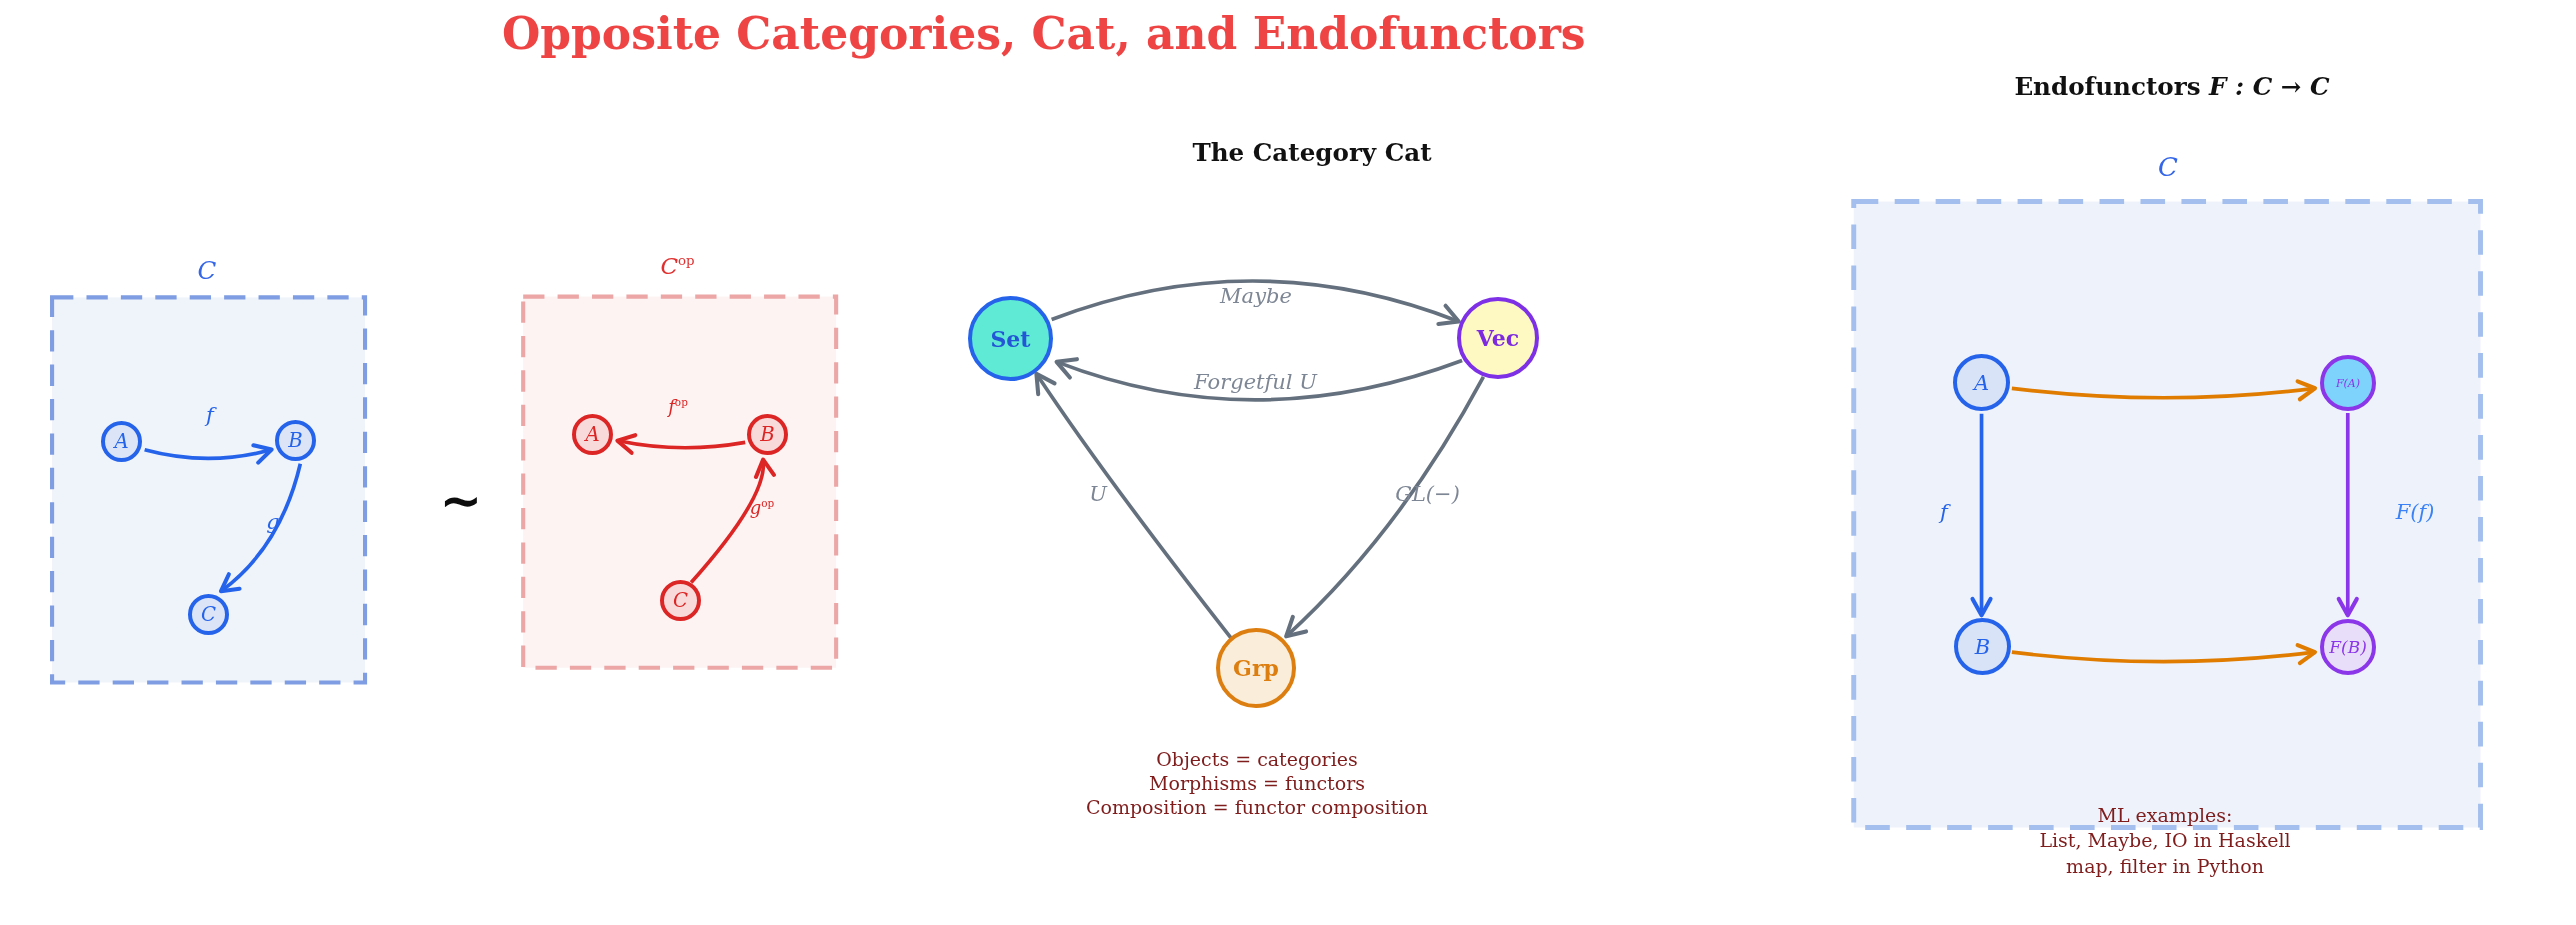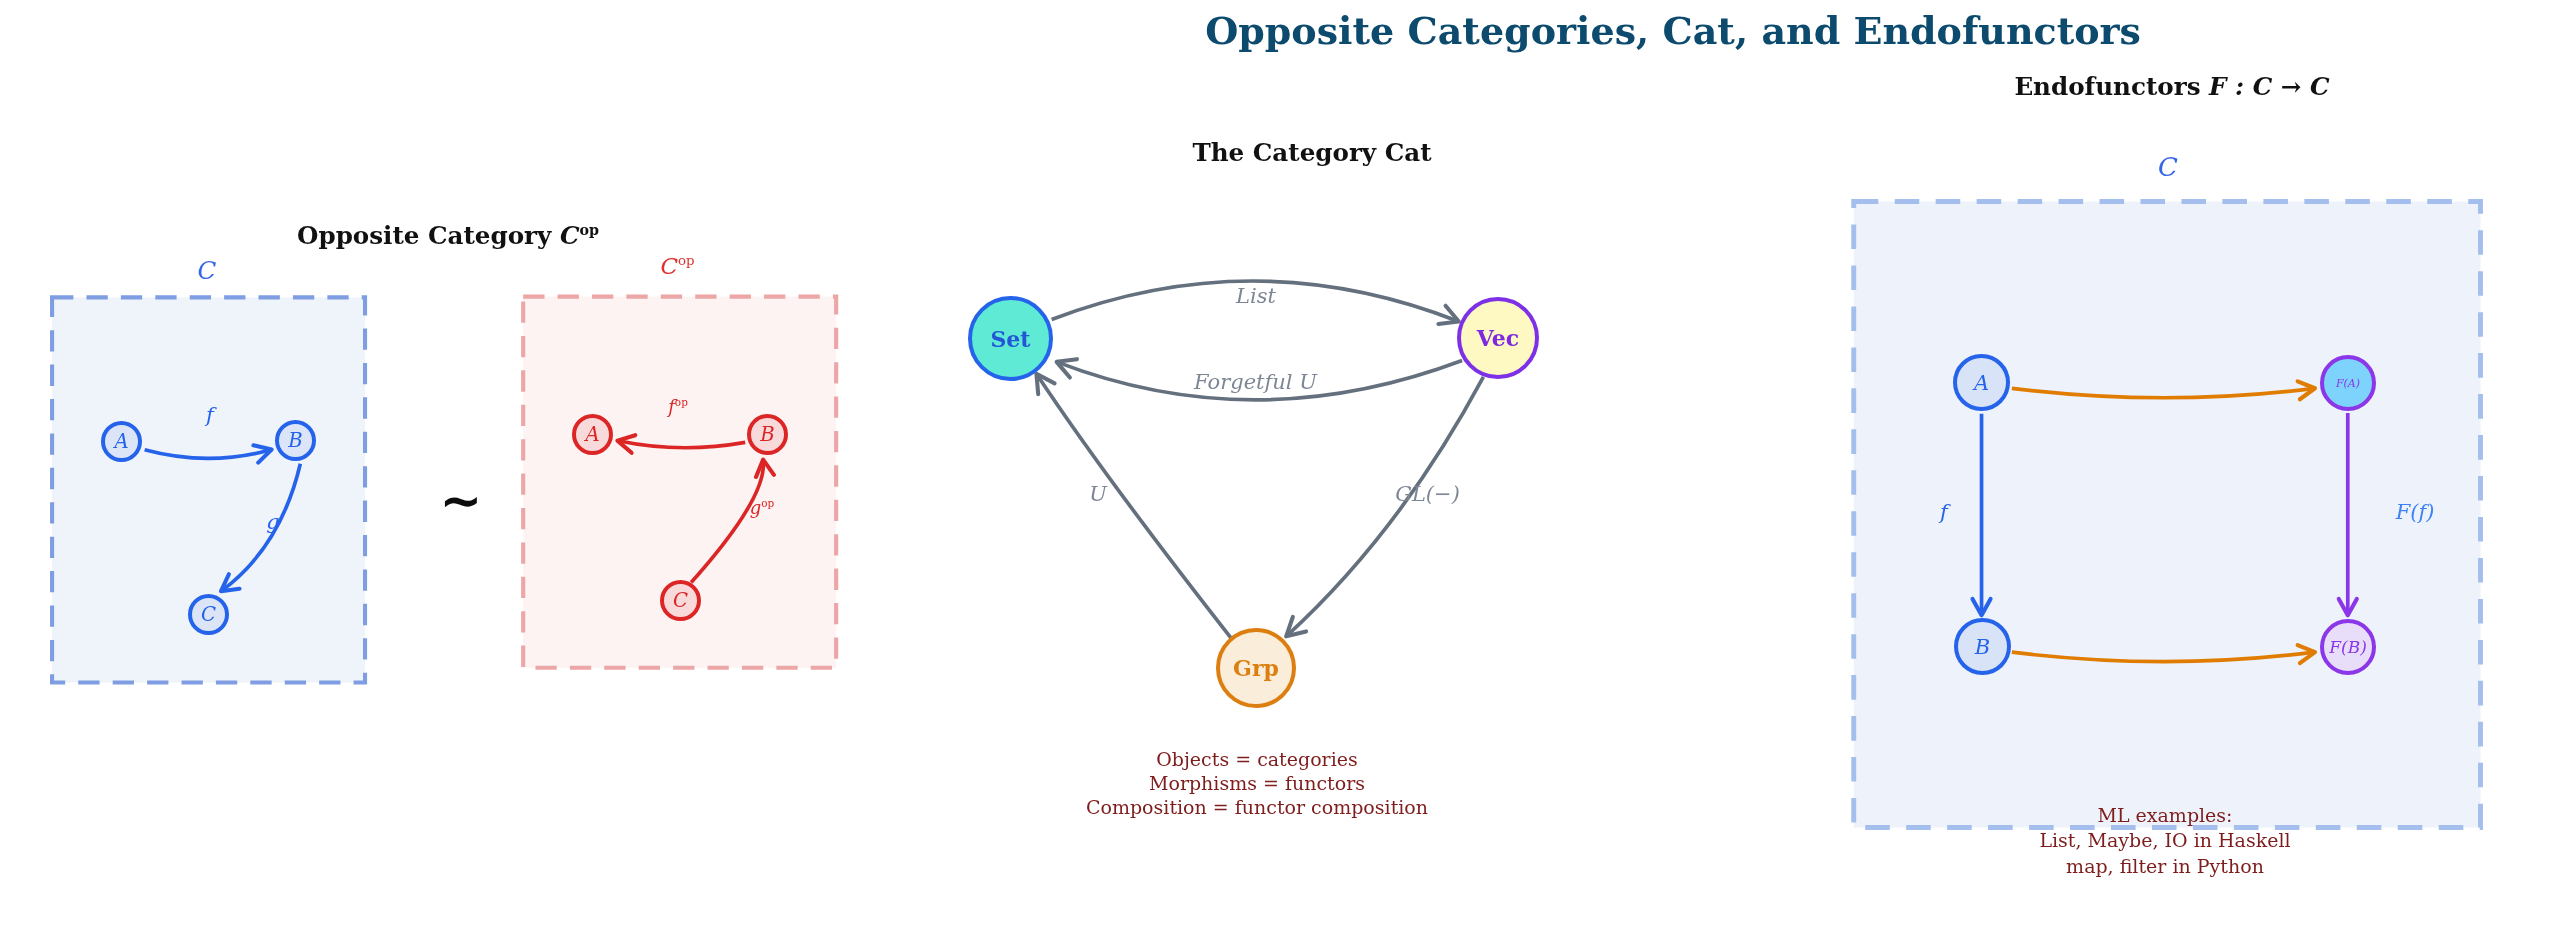--- a/index.html
+++ b/index.html
@@ -3,22 +3,22 @@
 <meta charset="utf-8">
 <style>
   html,body { margin:0; padding:0; background:#ffffff; }
   .canvas {
     position:relative; width:2576px; height:925px; background:#ffffff;
     font-family:"DejaVu Serif","Liberation Serif",serif; overflow:hidden;
   }
   .abs { position:absolute; }
   .ctr { text-align:center; }
   .title {
-    left:502px; top:8.2px; width:1639px; text-align:right;
-    font-size:38px; font-weight:bold; color:#0c4a6e; z-index:5;
+    left:502px; top:8.2px; width:1639px; text-align:left;
+    font-size:44px; font-weight:bold; color:#ef4444; z-index:5;
   }
   .panel-heading { font-size:24.6px; font-weight:bold; color:#111; z-index:5; }
   .panel-heading .math { font-weight:bold; font-style:italic; }
   sup.op { font-size:0.58em; font-style:normal; vertical-align:super; letter-spacing:0; }
   .math-label { font-style:italic; z-index:6; }
   svg.layer { position:absolute; left:0; top:0; z-index:1; }
   .node {
     position:absolute; border-radius:50%; display:flex; align-items:center; justify-content:center;
     box-sizing:border-box; font-style:italic; z-index:4;
   }
@@ -68,24 +68,20 @@
     <path d="M 1810,460 Q 1708,650 1570,776" fill="none" stroke="#65707e" stroke-width="4.5" marker-end="url(#m-gray)"></path>
 
     <path d="M 2455,474 Q 2641,497 2824,474" fill="none" stroke="#e07c00" stroke-width="4.5" marker-end="url(#m-orange)"></path>
     <path d="M 2455,796 Q 2641,819 2824,796" fill="none" stroke="#e07c00" stroke-width="4.5" marker-end="url(#m-orange)"></path>
     <path d="M 2418,505 L 2418,750" fill="none" stroke="#2563eb" stroke-width="4.5" marker-end="url(#m-blue)"></path>
     <path d="M 2865,504 L 2865,750" fill="none" stroke="#8b36e8" stroke-width="4.5" marker-end="url(#m-purple)"></path>
   </svg>
 
   <div class="abs title">Opposite Categories, Cat, and Endofunctors</div>
 
-  <div class="abs panel-heading ctr" style="left:120px; top:221px; width:656px;">
-    <span>Opposite Category</span>
-    <span class="math">C</span><sup class="op">op</sup>
-  </div>
 
   <div class="abs panel-heading ctr" style="left:984px; top:138px; width:656px;">
     <span>The Category</span>
     <span>Cat</span>
   </div>
 
   <div class="abs panel-heading ctr" style="left:1844px; top:72px; width:656px;">
     <span>Endofunctors</span>
     <span class="math">F : C → C</span>
   </div>
@@ -131,21 +127,21 @@
   <div class="node bf" style="left:968px; top:296px; width:85px; height:85px; border:4.9px solid #2563eb; background:#5eead4; color:#2355d6; font-size:22px;">
       <span>Set</span>
     </div>
   <div class="node bf" style="left:1457px; top:297px; width:82px; height:82px; border:4.9px solid #7e30e6; background:#fef9c3; color:#7d2ae0; font-size:22px;">
       <span>Vec</span>
     </div>
   <div class="node bf" style="left:1216px; top:628px; width:80px; height:80px; border:4.9px solid #dc7e10; background:#faeeda; color:#dc7e10; font-size:22px;">
       <span>Grp</span>
     </div>
 
-  <div class="abs graylbl ctr" style="left:1174px; top:284px; width:164px;">List</div>
+  <div class="abs graylbl ctr" style="left:1174px; top:284px; width:164px;">Maybe</div>
   <div class="abs graylbl ctr" style="left:1153px; top:370px; width:205px;">Forgetful U</div>
   <div class="abs graylbl ctr" style="left:1065px; top:482px; width:66px;">U</div>
   <div class="abs graylbl ctr" style="left:1370px; top:482px; width:115px;">GL(−)</div>
 
   <div class="abs cap ctr" style="left:1052px; top:747px; width:410px; line-height:24px;">
     <div>Objects = categories</div>
     <div>Morphisms = functors</div>
     <div>Composition = functor composition</div>
   </div>
 

